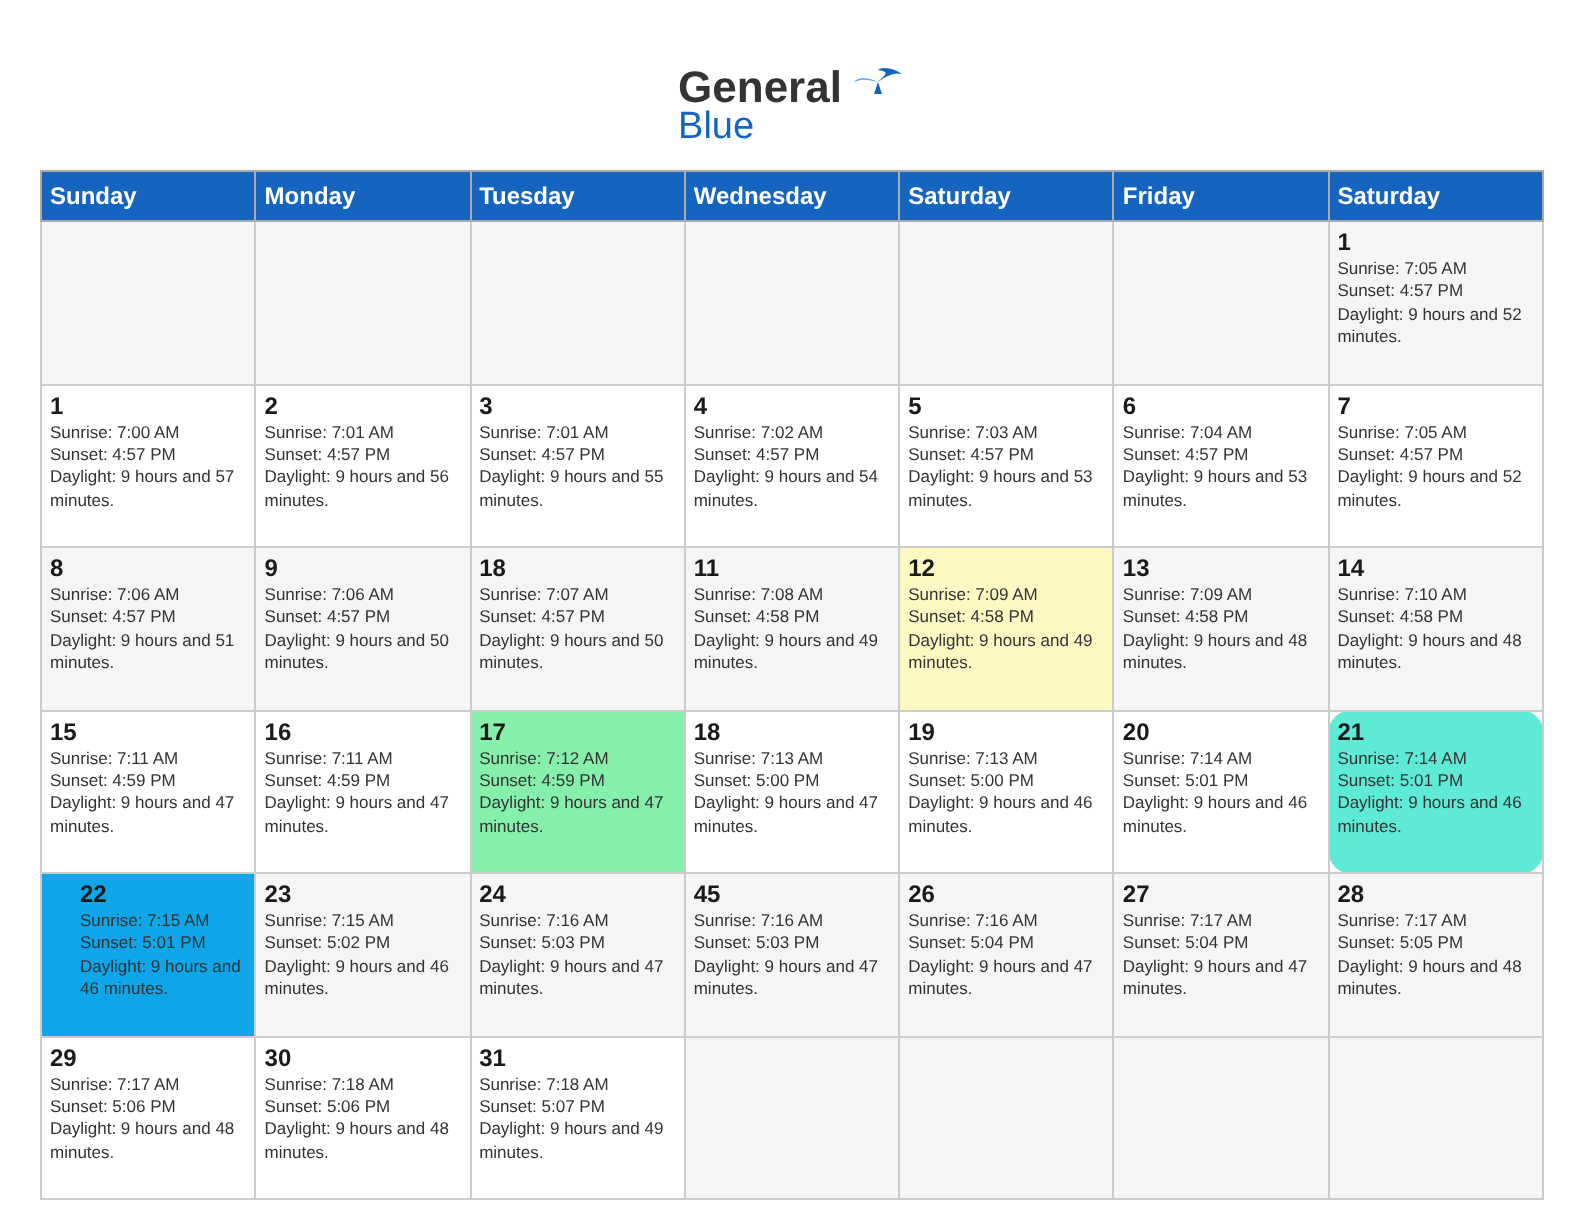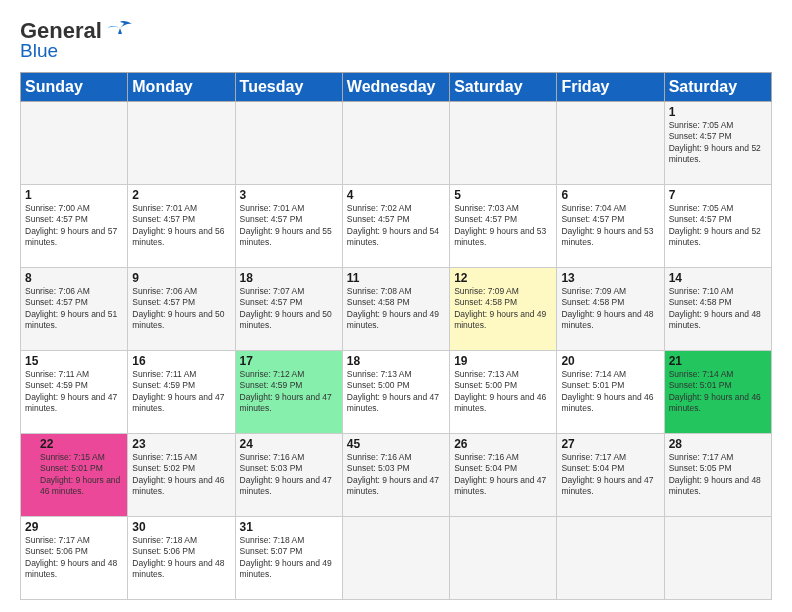--- a/index.html
+++ b/index.html
@@ -12,23 +12,24 @@
     }
     .page {
       width: 792px;
       height: 612px;
       padding: 18px 20px 12px 20px;
       display: flex;
       flex-direction: column;
     }
     .header {
       display: flex;
-      justify-content: flex-start;
+      justify-content: center;
       align-items: flex-start;
       margin-bottom: 10px;
+      margin-top: 13px;
     }
     .logo {
       display: flex;
       flex-direction: column;
       align-items: flex-start;
     }
     .title-block {
       text-align: right;
     }
     .month-title {
@@ -44,21 +45,21 @@
     }
     .calendar {
       flex: 1;
       border-collapse: collapse;
       width: 100%;
       table-layout: fixed;
     }
     .calendar th {
       background-color: #1565c0;
       color: #fff;
-      font-size: 16px;
+      font-size: 12px;
       font-weight: bold;
       padding: 5px 4px;
       text-align: left;
       border: 1px solid #aaa;
     }
     .calendar td {
       vertical-align: top;
       border: 1px solid #ccc;
       padding: 3px 4px;
       font-size: 9px;
@@ -155,24 +156,24 @@
           <td style="background-color: rgb(245, 245, 245);"><span class="day-num">13</span><span class="day-info">Sunrise: 7:09 AM<br>Sunset: 4:58 PM<br>Daylight: 9 hours and 48 minutes.</span></td>
           <td style="background-color: rgb(245, 245, 245);"><span class="day-num">14</span><span class="day-info">Sunrise: 7:10 AM<br>Sunset: 4:58 PM<br>Daylight: 9 hours and 48 minutes.</span></td>
         </tr>
         <tr>
           <td style="background-color: rgb(255, 255, 255);"><span class="day-num">15</span><span class="day-info">Sunrise: 7:11 AM<br>Sunset: 4:59 PM<br>Daylight: 9 hours and 47 minutes.</span></td>
           <td style="background-color: rgb(255, 255, 255);"><span class="day-num">16</span><span class="day-info">Sunrise: 7:11 AM<br>Sunset: 4:59 PM<br>Daylight: 9 hours and 47 minutes.</span></td>
           <td style="background-color: #86efac;"><span class="day-num">17</span><span class="day-info">Sunrise: 7:12 AM<br>Sunset: 4:59 PM<br>Daylight: 9 hours and 47 minutes.</span></td>
           <td style="background-color: rgb(255, 255, 255);"><span class="day-num">18</span><span class="day-info">Sunrise: 7:13 AM<br>Sunset: 5:00 PM<br>Daylight: 9 hours and 47 minutes.</span></td>
           <td style="background-color: rgb(255, 255, 255);"><span class="day-num">19</span><span class="day-info">Sunrise: 7:13 AM<br>Sunset: 5:00 PM<br>Daylight: 9 hours and 46 minutes.</span></td>
           <td style="background-color: rgb(255, 255, 255);"><span class="day-num">20</span><span class="day-info">Sunrise: 7:14 AM<br>Sunset: 5:01 PM<br>Daylight: 9 hours and 46 minutes.</span></td>
-          <td style="background-color: #22c55e;"><span class="day-num">21</span><span class="day-info">Sunrise: 7:14 AM<br>Sunset: 5:01 PM<br>Daylight: 9 hours and 46 minutes.</span></td>
+          <td style="background-color: #5eead4; border-radius: 12px;"><span class="day-num">21</span><span class="day-info">Sunrise: 7:14 AM<br>Sunset: 5:01 PM<br>Daylight: 9 hours and 46 minutes.</span></td>
         </tr>
         <tr>
-          <td style="background-color: #ec4899; padding-left: 19px;"><span class="day-num">22</span><span class="day-info">Sunrise: 7:15 AM<br>Sunset: 5:01 PM<br>Daylight: 9 hours and 46 minutes.</span></td>
+          <td style="background-color: #0ea5e9; padding-left: 19px;"><span class="day-num">22</span><span class="day-info">Sunrise: 7:15 AM<br>Sunset: 5:01 PM<br>Daylight: 9 hours and 46 minutes.</span></td>
           <td style="background-color: rgb(245, 245, 245);"><span class="day-num">23</span><span class="day-info">Sunrise: 7:15 AM<br>Sunset: 5:02 PM<br>Daylight: 9 hours and 46 minutes.</span></td>
           <td style="background-color: rgb(245, 245, 245);"><span class="day-num">24</span><span class="day-info">Sunrise: 7:16 AM<br>Sunset: 5:03 PM<br>Daylight: 9 hours and 47 minutes.</span></td>
           <td style="background-color: rgb(245, 245, 245);"><span class="day-num">45</span><span class="day-info">Sunrise: 7:16 AM<br>Sunset: 5:03 PM<br>Daylight: 9 hours and 47 minutes.</span></td>
           <td style="background-color: rgb(245, 245, 245); margin-top: 36px;"><span class="day-num">26</span><span class="day-info">Sunrise: 7:16 AM<br>Sunset: 5:04 PM<br>Daylight: 9 hours and 47 minutes.</span></td>
           <td style="background-color: rgb(245, 245, 245);"><span class="day-num">27</span><span class="day-info">Sunrise: 7:17 AM<br>Sunset: 5:04 PM<br>Daylight: 9 hours and 47 minutes.</span></td>
           <td style="background-color: rgb(245, 245, 245);"><span class="day-num">28</span><span class="day-info">Sunrise: 7:17 AM<br>Sunset: 5:05 PM<br>Daylight: 9 hours and 48 minutes.</span></td>
         </tr>
         <tr>
           <td style="background-color: rgb(255, 255, 255);"><span class="day-num">29</span><span class="day-info">Sunrise: 7:17 AM<br>Sunset: 5:06 PM<br>Daylight: 9 hours and 48 minutes.</span></td>
           <td style="background-color: rgb(255, 255, 255);"><span class="day-num">30</span><span class="day-info">Sunrise: 7:18 AM<br>Sunset: 5:06 PM<br>Daylight: 9 hours and 48 minutes.</span></td>

